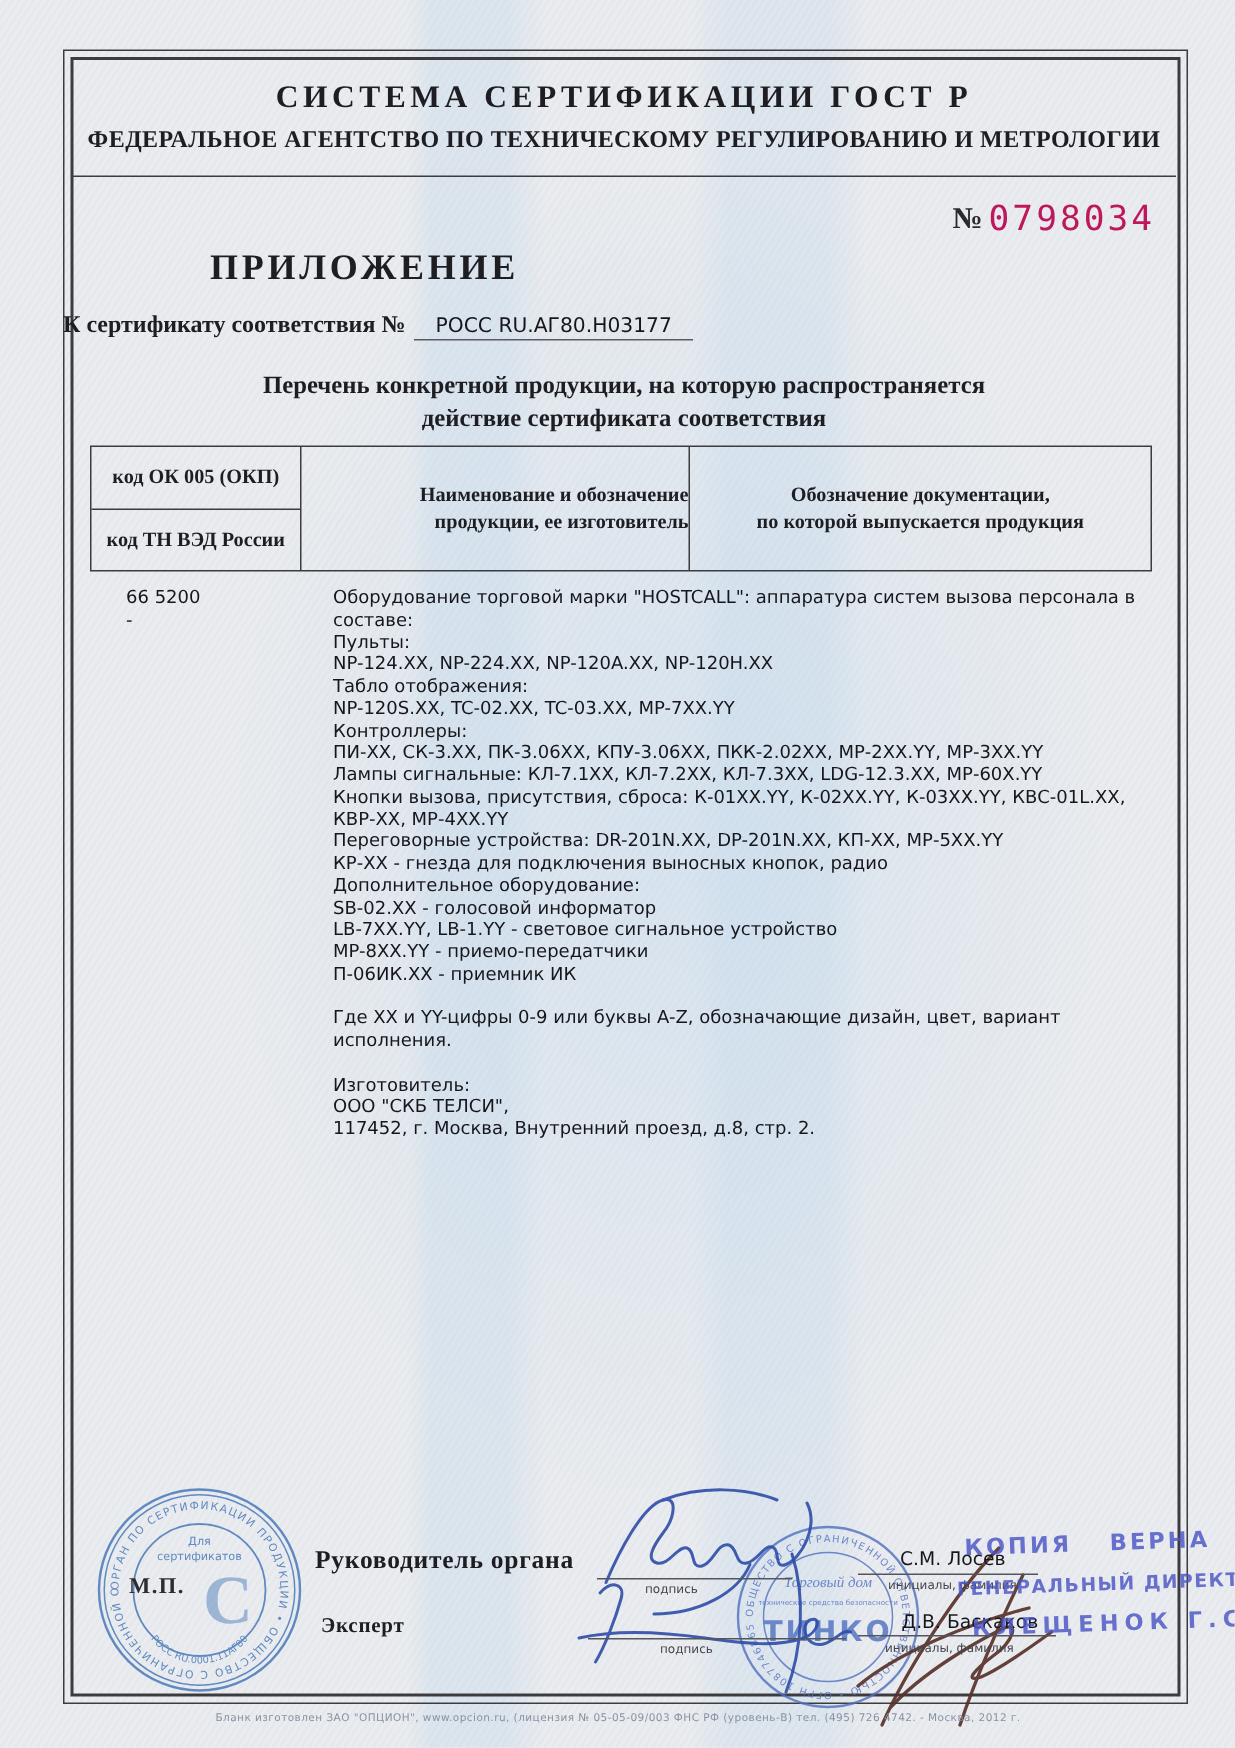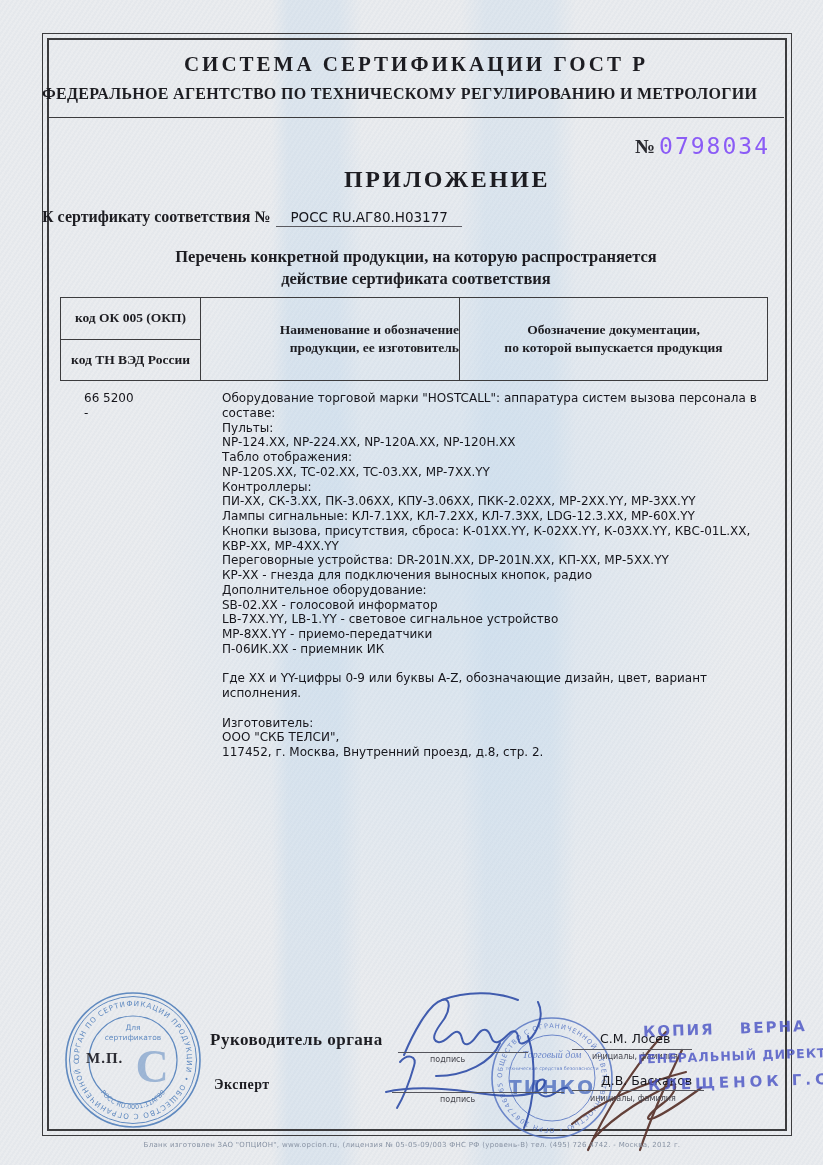--- a/index.html
+++ b/index.html
@@ -18,28 +18,28 @@
   }
   .frame-inner{
     position:absolute;left:4px;top:4px;right:4px;bottom:4px;
     border:2px solid #3c3c3e;
   }
   .abs{position:absolute;}
   .serifbold{font-family:"Liberation Serif",serif;font-weight:bold;color:#1d1d22;}
   .sans{font-family:"DejaVu Sans",sans-serif;color:#16161c;}
 
   .hdr1{left:42px;top:52px;width:748px;text-align:center;font-size:21px;letter-spacing:3px;}
-  .hdr2{left:42px;top:85px;width:748px;text-align:left;font-size:16px;letter-spacing:.3px;}
+  .hdr2{left:42px;top:85px;width:748px;text-align:center;font-size:16px;letter-spacing:.3px;}
   .hdr-rule{left:48px;top:117px;width:736px;border-top:1.5px solid #3c3c3e;height:0;}
 
   .num-row{left:560px;top:133px;width:210px;text-align:right;white-space:nowrap;}
   .num-prefix{font-family:"Liberation Serif",serif;font-weight:bold;font-size:20px;color:#2a2a30;}
-  .num-value{font-family:"DejaVu Sans Mono",monospace;font-size:23px;color:#8b5cf6;letter-spacing:2px;vertical-align:-1px;}
-
-  .doc-title{left:140px;top:166px;width:410px;text-align:right;font-size:24px;letter-spacing:2.5px;}
+  .num-value{font-family:"DejaVu Sans Mono",monospace;font-size:23px;color:#be185d;letter-spacing:2px;vertical-align:-1px;}
+
+  .doc-title{left:140px;top:166px;width:410px;text-align:left;font-size:24px;letter-spacing:2.5px;}
   .cert-line{left:42px;top:208px;width:680px;font-size:16px;white-space:nowrap;}
   .cert-value{font-family:"DejaVu Sans",sans-serif;font-weight:normal;font-size:13.5px;color:#16161c;
     border-bottom:1px solid #5a5a60;padding:0 14px 1px 14px;margin-left:6px;}
   .sub1{left:42px;top:247px;width:748px;text-align:center;font-size:16.5px;}
   .sub2{left:42px;top:269px;width:748px;text-align:center;font-size:16.5px;}
 
   .tbl{left:60px;top:297px;width:706px;height:82px;border:1.2px solid #3c3c3e;display:flex;}
   .tbl .c1{width:139px;border-right:1.2px solid #3c3c3e;display:flex;flex-direction:column;}
   .tbl .c1 > div{flex:1;display:flex;align-items:center;justify-content:center;font-size:13.5px;}
   .tbl .c1 > div:first-child{border-bottom:1.2px solid #3c3c3e;}

